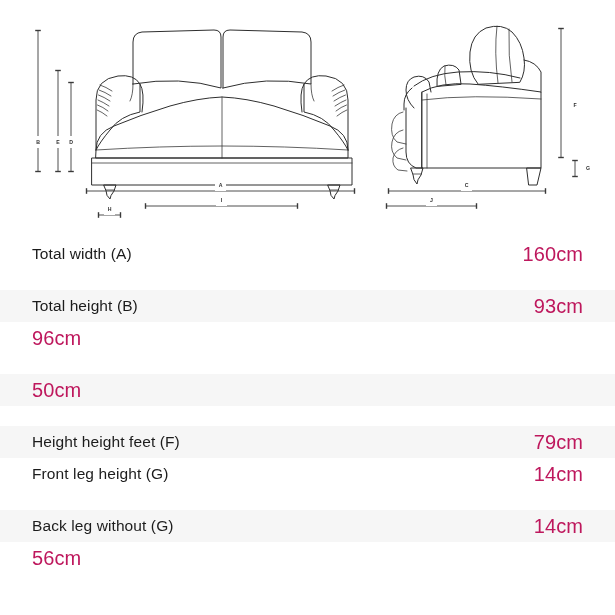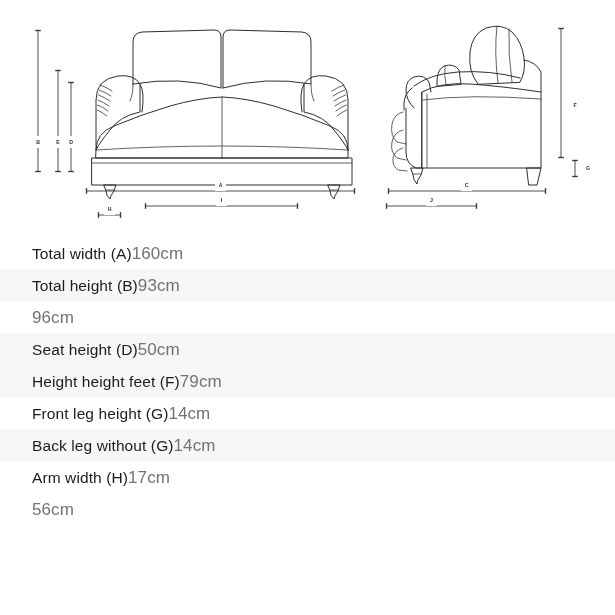--- a/index.html
+++ b/index.html
@@ -31,39 +31,41 @@
   
   #spec-table {
     position: absolute;
     top: 238px;
     left: 0;
     width: 615px;
   }
   .spec-row {
     display: flex;
     align-items: center;
+    justify-content: space-between;
     height: 32px;
     padding: 0 32px;
     box-sizing: border-box;
     background: #ffffff;
   }
   .spec-row.alt {
     background: #f6f6f6;
+    margin-top: 20px;
   }
   .spec-label {
     font-size: 15.5px;
     line-height: 32px;
     color: #1c1c1c;
     letter-spacing: 0.1px;
     white-space: nowrap;
   }
   .spec-value {
-    font-size: 17px;
+    font-size: 20px;
     line-height: 32px;
-    color: #737373;
+    color: #be185d;
     letter-spacing: 0.1px;
     text-align: right;
     white-space: nowrap;
   }
 </style>
 </head>
 <body>
 
 <div id="diagram-area">
   <svg id="diagram-svg" viewBox="0 0 615 232">
@@ -239,35 +241,30 @@
     <span class="spec-value">160cm</span>
   </div>
   <div class="spec-row alt">
     <span class="spec-label">Total height (B)</span>
     <span class="spec-value">93cm</span>
   </div>
   <div class="spec-row">
     <span class="spec-value">96cm</span>
   </div>
   <div class="spec-row alt">
-    <span class="spec-label">Seat height (D)</span>
     <span class="spec-value">50cm</span>
   </div>
   <div class="spec-row alt">
     <span class="spec-label">Height height feet (F)</span>
     <span class="spec-value">79cm</span>
   </div>
   <div class="spec-row">
     <span class="spec-label">Front leg height (G)</span>
     <span class="spec-value">14cm</span>
   </div>
   <div class="spec-row alt">
     <span class="spec-label">Back leg without (G)</span>
     <span class="spec-value">14cm</span>
   </div>
   <div class="spec-row">
-    <span class="spec-label">Arm width (H)</span>
-    <span class="spec-value">17cm</span>
-  </div>
-  <div class="spec-row">
     <span class="spec-value">56cm</span>
   </div>
 </div>
 
 </body></html>

